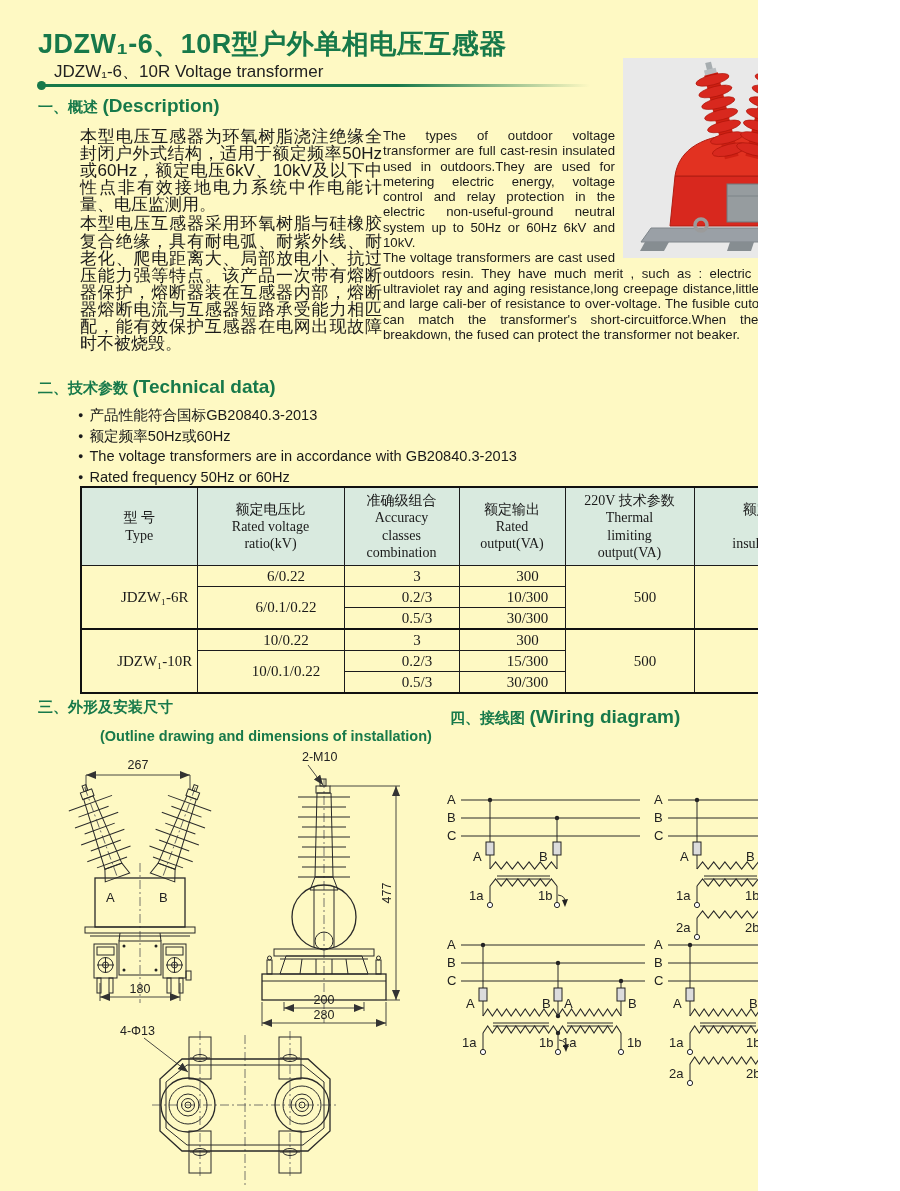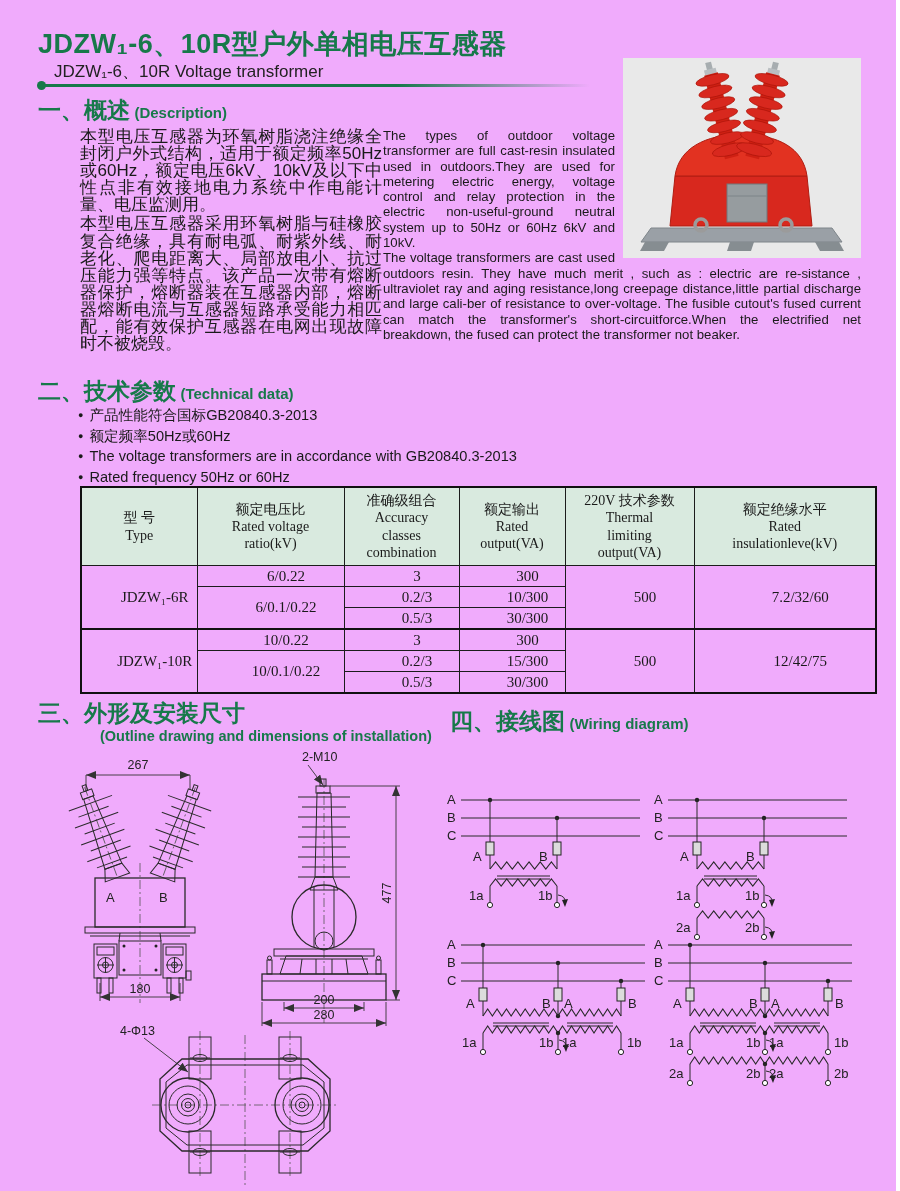--- a/index.html
+++ b/index.html
@@ -1,26 +1,26 @@
 <!DOCTYPE html>
 <html><head>
 <meta charset="utf-8">
 <style>
   html,body{margin:0;padding:0;background:#fff;}
-  #page{position:relative;width:896px;height:1191px;background:#f0abfc;overflow:hidden;
+  #page{position:relative;width:758px;height:1191px;background:#fef9c3;overflow:hidden;
         font-family:"Liberation Sans","DejaVu Sans",sans-serif;color:#1a1a1a;}
   .abs{position:absolute;}
   .green{color:#17794a;}
   #doc-title{left:38px;top:26px;font-size:27px;font-weight:bold;letter-spacing:0.5px;}
   #doc-subtitle{left:38px;top:60px;font-size:17px;color:#222;margin-left:16px;}
   #divider{left:38px;top:84px;width:552px;height:3px;
            background:linear-gradient(to right,#17794a 0%,#17794a 65%,rgba(23,121,74,0) 100%);}
   #divider::before{content:"";position:absolute;left:-1px;top:-3px;width:9px;height:9px;border-radius:50%;background:#17794a;}
-  .sec-head-cn{font-size:23px;font-weight:bold;color:#17794a;margin-top:42px;}
-  .sec-head-en{font-size:15px;font-weight:bold;color:#17794a;}
+  .sec-head-cn{font-size:15px;font-weight:bold;color:#17794a;margin-top:42px;}
+  .sec-head-en{font-size:19px;font-weight:bold;color:#17794a;}
   #desc-cn{left:80px;top:128px;width:302px;font-size:17px;line-height:17.1px;text-align:justify;}
   #desc-cn p{margin:0 0 2px 0;}
   #desc-en{left:383px;top:58px;width:478px;font-size:13.2px;line-height:15.3px;text-align:justify;}
   #desc-en p{margin:0;}
   #photo-box{float:right;width:238px;height:200px;margin-left:8px;background:#e9e9e9;}
   #en-p1{margin-top:70px !important;}
   #tech-bullets{left:78px;top:406px;font-size:14.6px;line-height:18.6px;}
   .bullet-row{display:flex;align-items:baseline;}
   .bullet-row::before{content:"●";font-size:9px;margin-right:6px;position:relative;top:-2px;}
   table#spec{position:absolute;left:80px;top:486px;width:795px;border-collapse:collapse;

